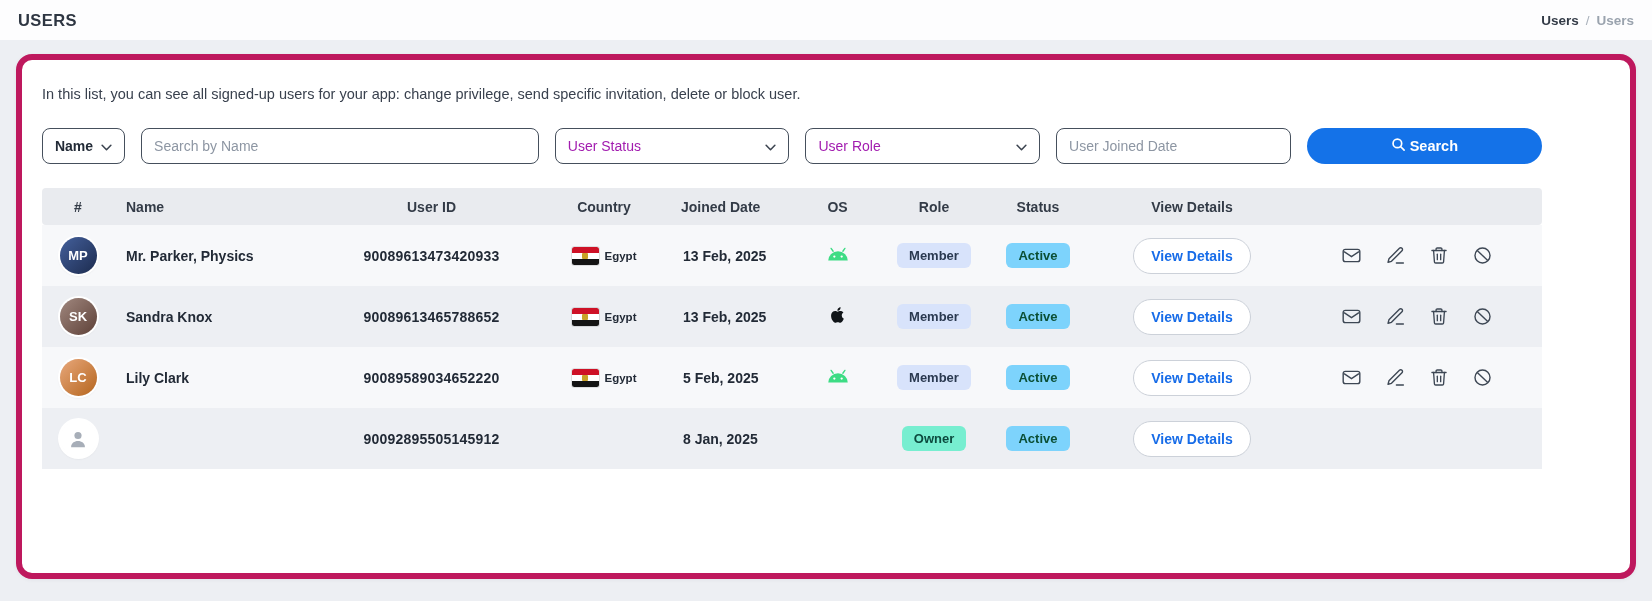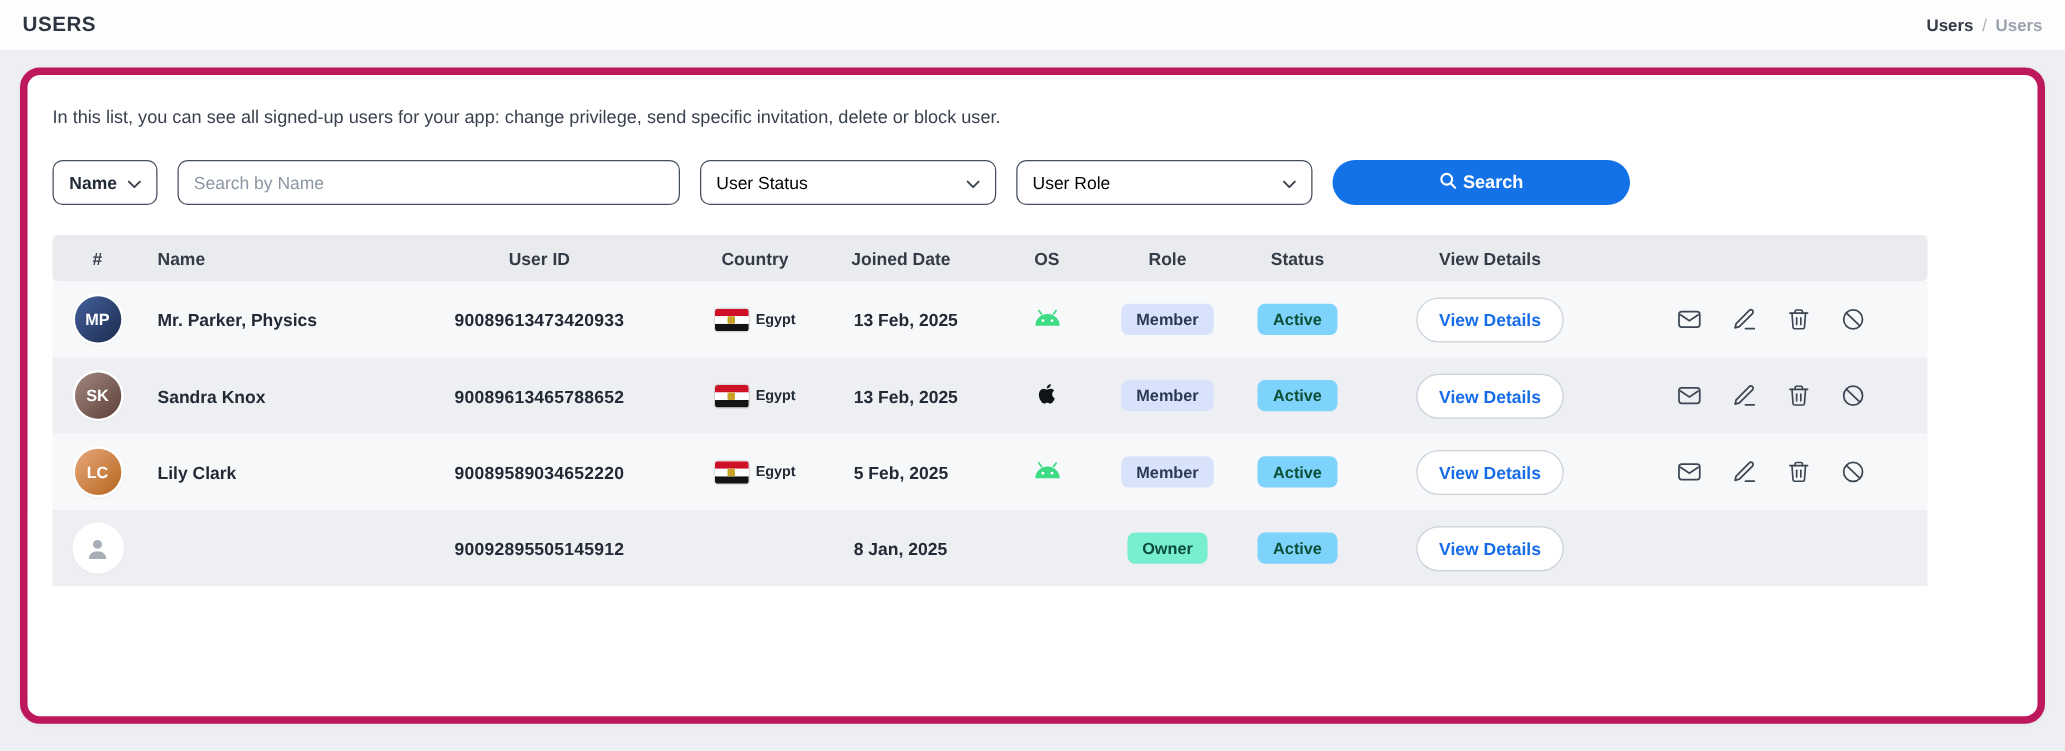--- a/index.html
+++ b/index.html
@@ -61,21 +61,21 @@
     width: 84px;
     display: flex; align-items: center; justify-content: center; gap: 8px;
     color: #232b37; font-weight: 600; cursor: pointer;
   }
   .search-name-input { width: 402px; padding: 0 12px; color: #6d28d9; }
   .search-name-input::placeholder, .joined-input::placeholder { color: #8d96a3; opacity: 1; }
   .dd-select {
     width: 237px;
     display: flex; align-items: center; justify-content: space-between;
     padding: 0 12px;
-    color: #000000; font-weight: 500; cursor: pointer;
+    color: #a21caf; font-weight: 500; cursor: pointer;
   }
   .joined-input { width: 237px; padding: 0 12px; color: #232b37; }
   .search-btn {
     width: 238px; height: 36px;
     border: none; border-radius: 19px;
     background: #1472e8;
     color: #fff; font-weight: 700; font-size: 14.5px;
     display: flex; align-items: center; justify-content: center; gap: 4px;
     cursor: pointer;
     font-family: "Liberation Sans", sans-serif;
@@ -207,20 +207,21 @@
 
     <div class="ctrl dd-select">
       <span>User Role</span>
       <span>
         <svg width="11" height="7" viewBox="0 0 12 8">
             <path d="M1 1.5 L6 6.5 L11 1.5" fill="none" stroke="#3c4450" stroke-width="1.8" stroke-linecap="round" stroke-linejoin="round"></path>
           </svg>
       </span>
     </div>
 
+    <input class="ctrl joined-input" type="text" placeholder="User Joined Date" style="">
 
     <button class="search-btn">
       <span>
         <svg width="15" height="15" viewBox="0 0 16 16">
             <circle cx="6.8" cy="6.8" r="4.6" fill="none" stroke="#fff" stroke-width="1.8"></circle>
             <line x1="10.4" y1="10.4" x2="14" y2="14" stroke="#fff" stroke-width="1.8" stroke-linecap="round"></line>
           </svg>
       </span>
       <span>Search</span>
     </button>

